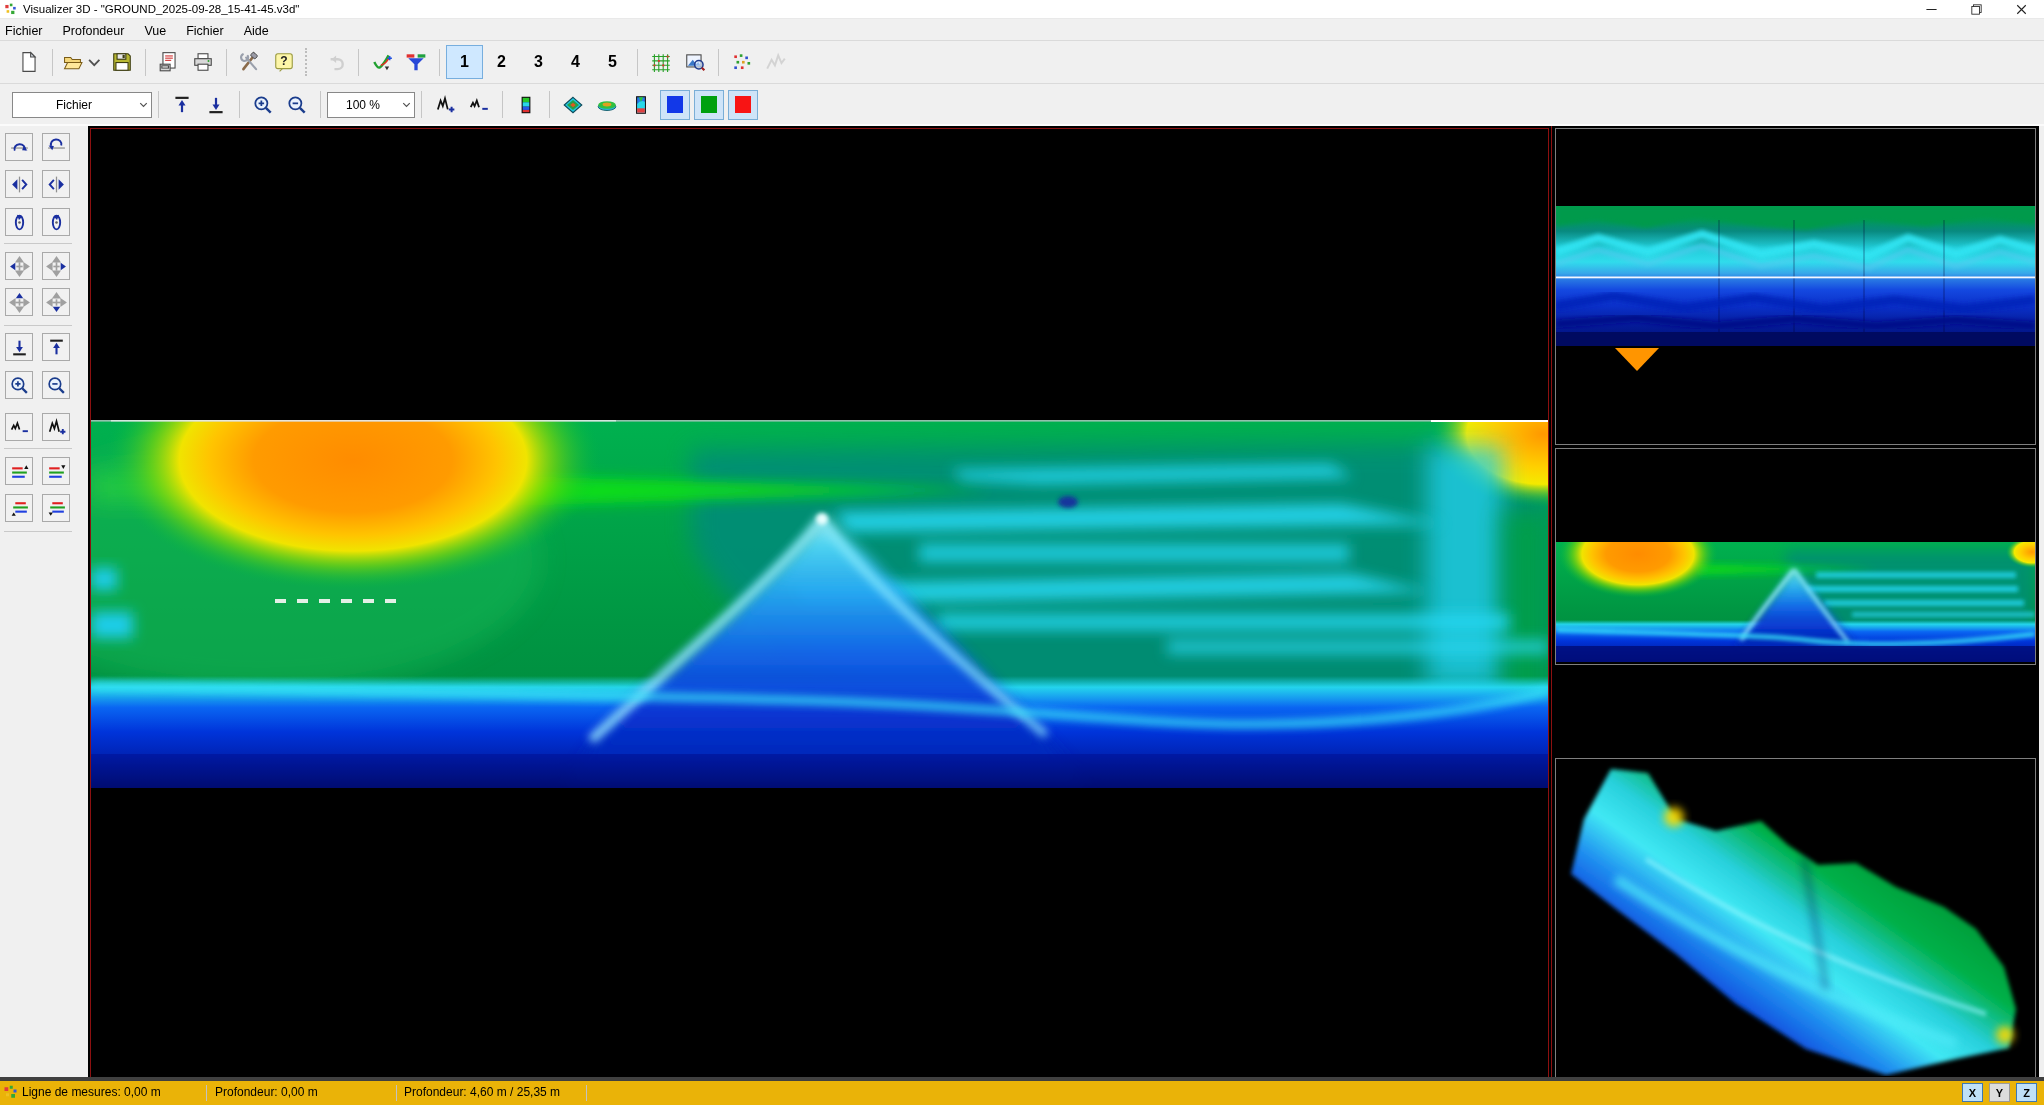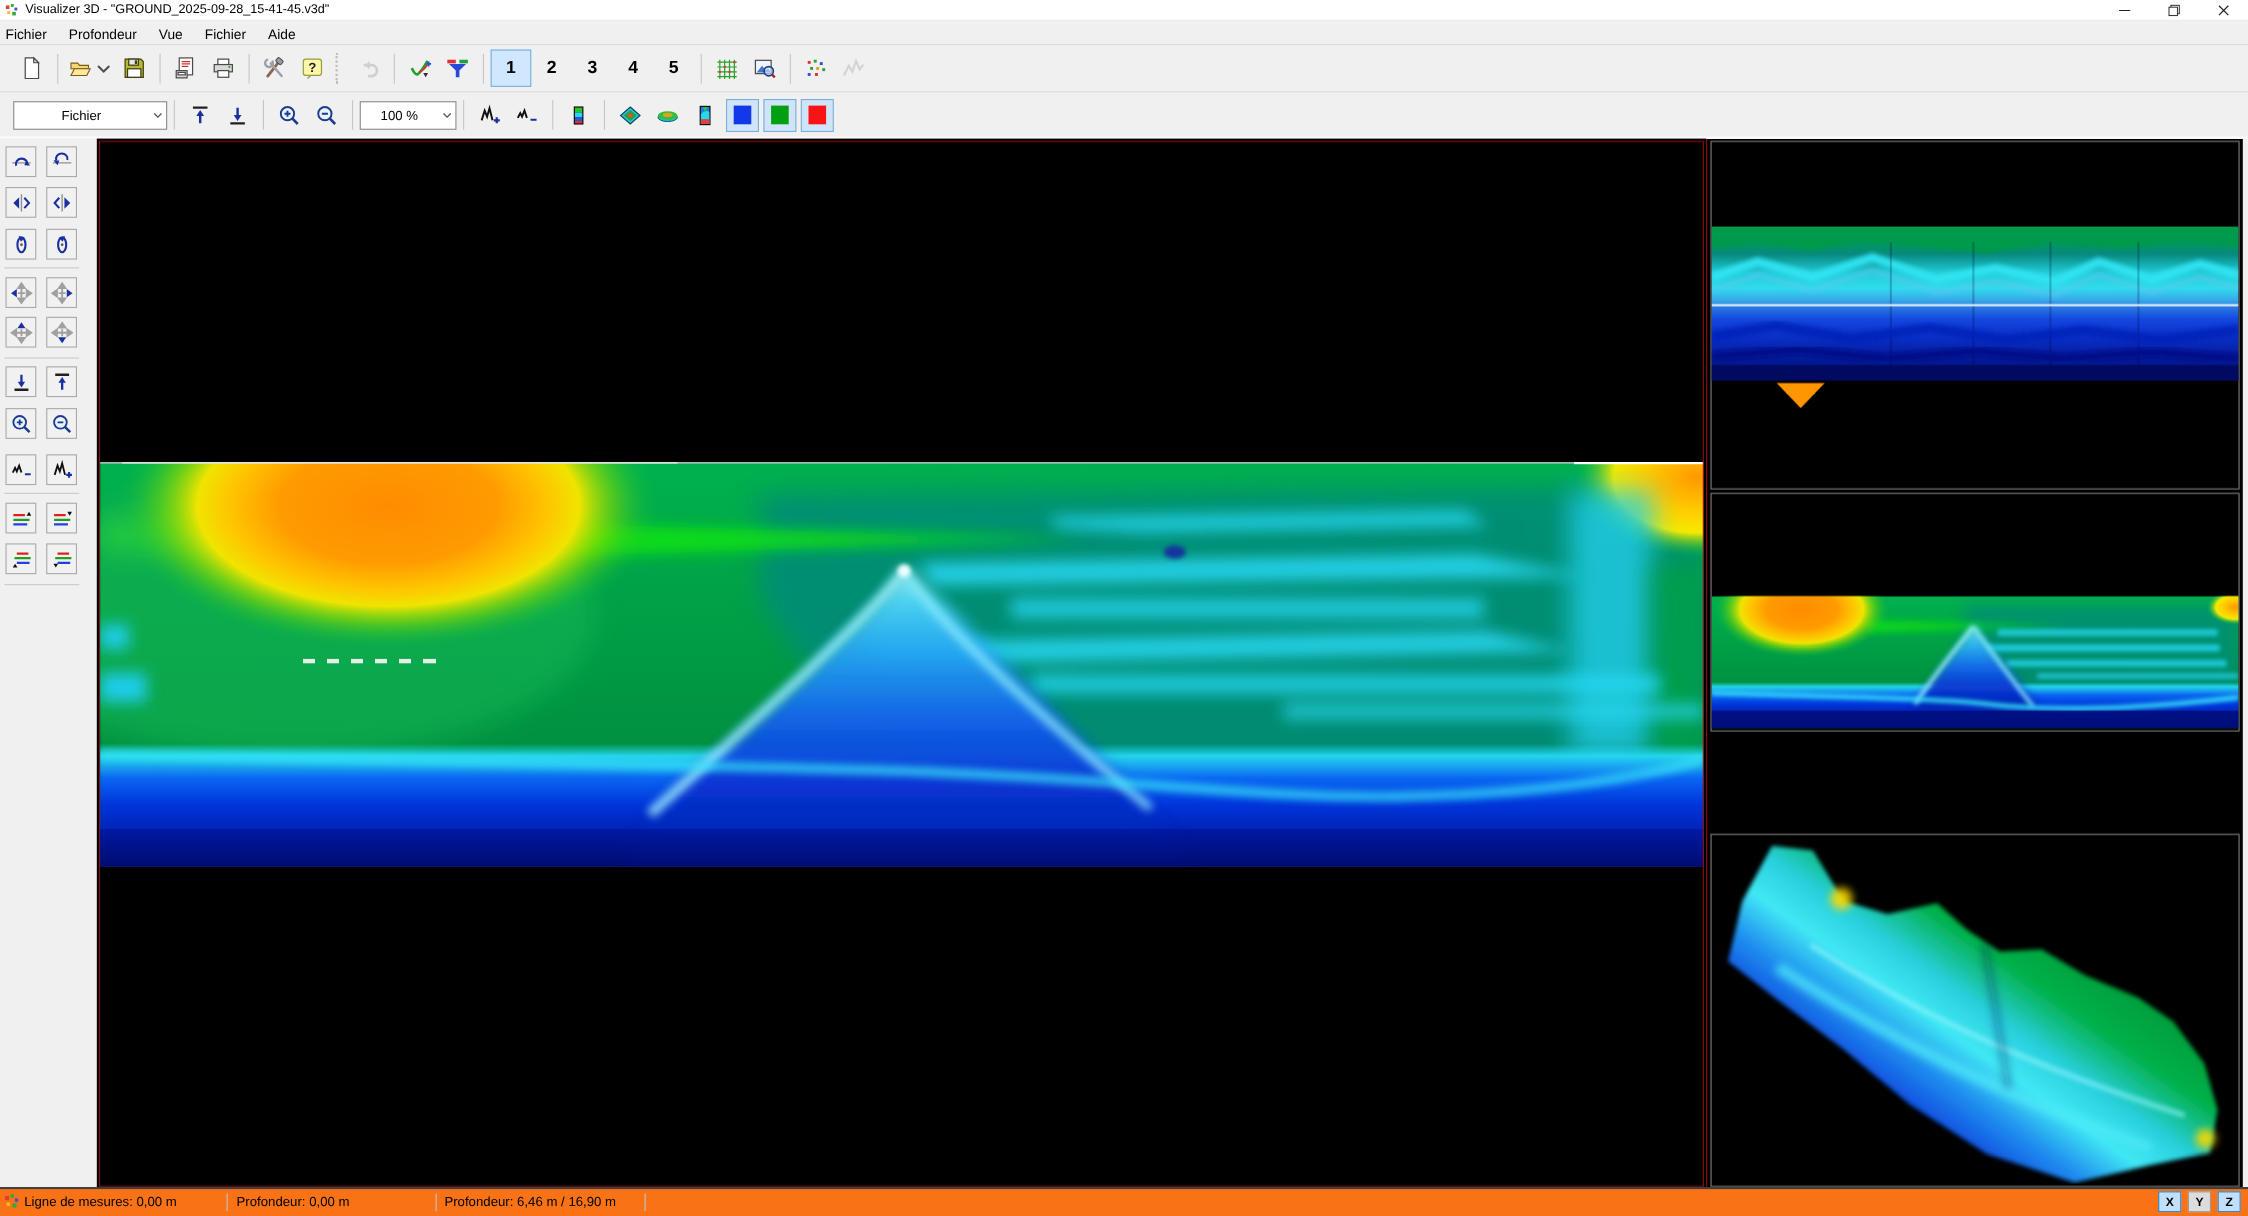--- a/index.html
+++ b/index.html
@@ -53,22 +53,22 @@
   .dashline{position:absolute;left:187px;top:473px;width:126px;height:4px;
             background:repeating-linear-gradient(90deg,rgba(238,244,238,.95) 0 11px,transparent 11px 22px);}
   .right-panel{position:absolute;left:1551px;top:0;width:487px;height:955px;background:#000;
                border-left:1px solid #8c1010;}
   .rview{position:absolute;left:3px;width:479px;background:#000;border:1px solid #7f7f7f;}
   #rview-top{top:2px;height:315px;}
   #rview-mid{top:322px;height:215px;}
   #rview-3d{top:632px;height:319px;}
   .right-margin{position:absolute;left:2039px;top:0;width:5px;height:955px;background:#f0f0f0;}
   
-  .statusbar{position:absolute;bottom:0;left:0;right:0;height:24px;background:#f97316;
-             border-top:2px solid #404040;font-size:12px;padding-left:28px;}
+  .statusbar{position:absolute;bottom:0;left:0;right:0;height:24px;background:#eab308;
+             border-top:4px solid #404040;font-size:12px;padding-left:28px;}
   .statusbar .sicon{position:absolute;left:3px;top:4px;width:15px;height:15px;}
   .spanel{position:absolute;top:4px;white-space:nowrap;}
   .ssepv{position:absolute;top:4px;width:1px;height:16px;background:#c2c2c2;}
   .axisbtn{position:absolute;top:2px;width:21px;height:19px;font-size:11px;font-weight:700;
            display:flex;align-items:center;justify-content:center;padding:0;
            font-family:"Liberation Sans",sans-serif;}
   .axisbtn.active{background:#bfe0f8;border:1px solid #3c78b4;}
   .axisbtn.plain{background:#dcdcdc;border:1px solid #9a9a9a;}
 </style>
 </head>
@@ -718,20 +718,20 @@
 <div class="statusbar" id="statusbar">
     <span class="sicon"><svg width="15" height="15" viewBox="0 0 20 20">
         <rect x="2" y="3" width="5" height="5" fill="#e03c3c"></rect>
         <rect x="9" y="1" width="4" height="4" fill="#35a835"></rect>
         <rect x="14" y="6" width="4" height="4" fill="#3558d8"></rect>
         <rect x="4" y="11" width="4" height="4" fill="#f0c020"></rect>
         <rect x="11" y="12" width="5" height="5" fill="#35a835"></rect>
       </svg></span>
     <span class="spanel" style="left: 22px;">Ligne de mesures: 0,00 m</span>
     <span class="spanel" style="left: 215px;">Profondeur: 0,00 m</span>
-    <span class="spanel" style="left: 404px;">Profondeur: 6,46 m / 16,90 m</span>
+    <span class="spanel" style="left: 404px;">Profondeur: 4,60 m / 25,35 m</span>
     <span class="ssepv" style="left: 206px;"></span>
     <span class="ssepv" style="left: 396px;"></span>
     <span class="ssepv" style="left: 586px;"></span>
     <button class="axisbtn active" style="left: 1962px;">X</button>
     <button class="axisbtn plain" style="left: 1989px;">Y</button>
     <button class="axisbtn active" style="left: 2016px;">Z</button>
   </div>
 
 </body></html>

